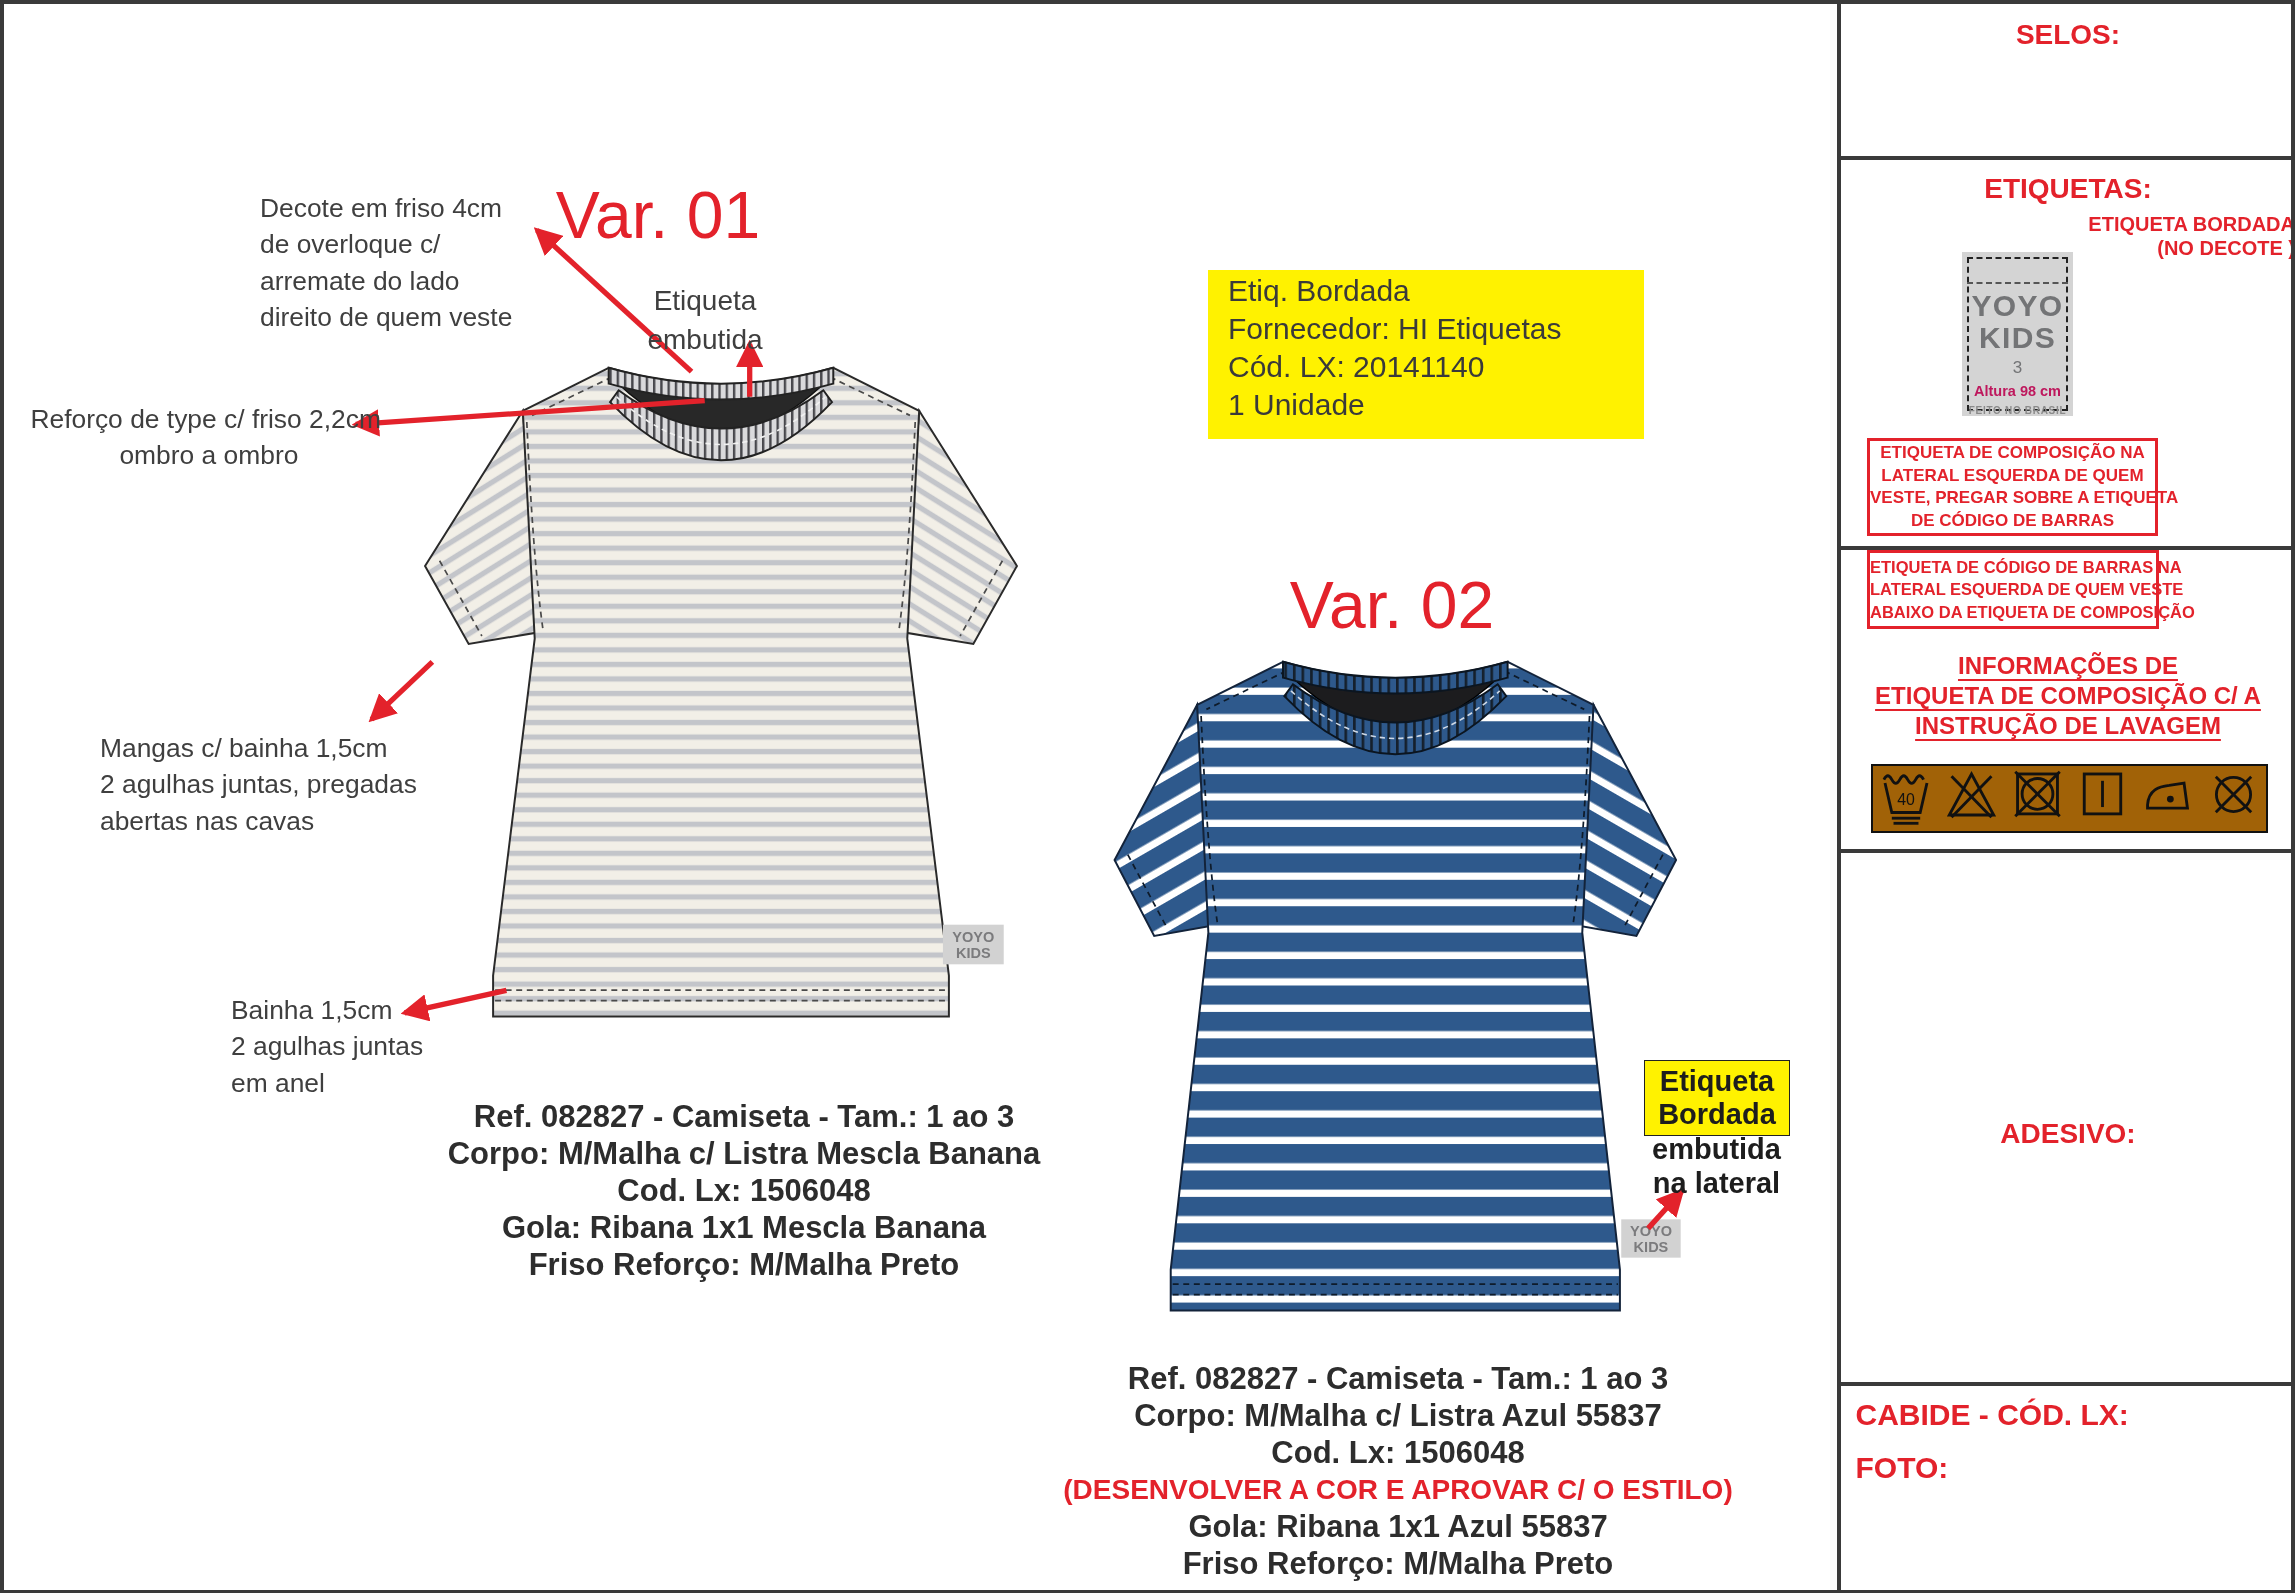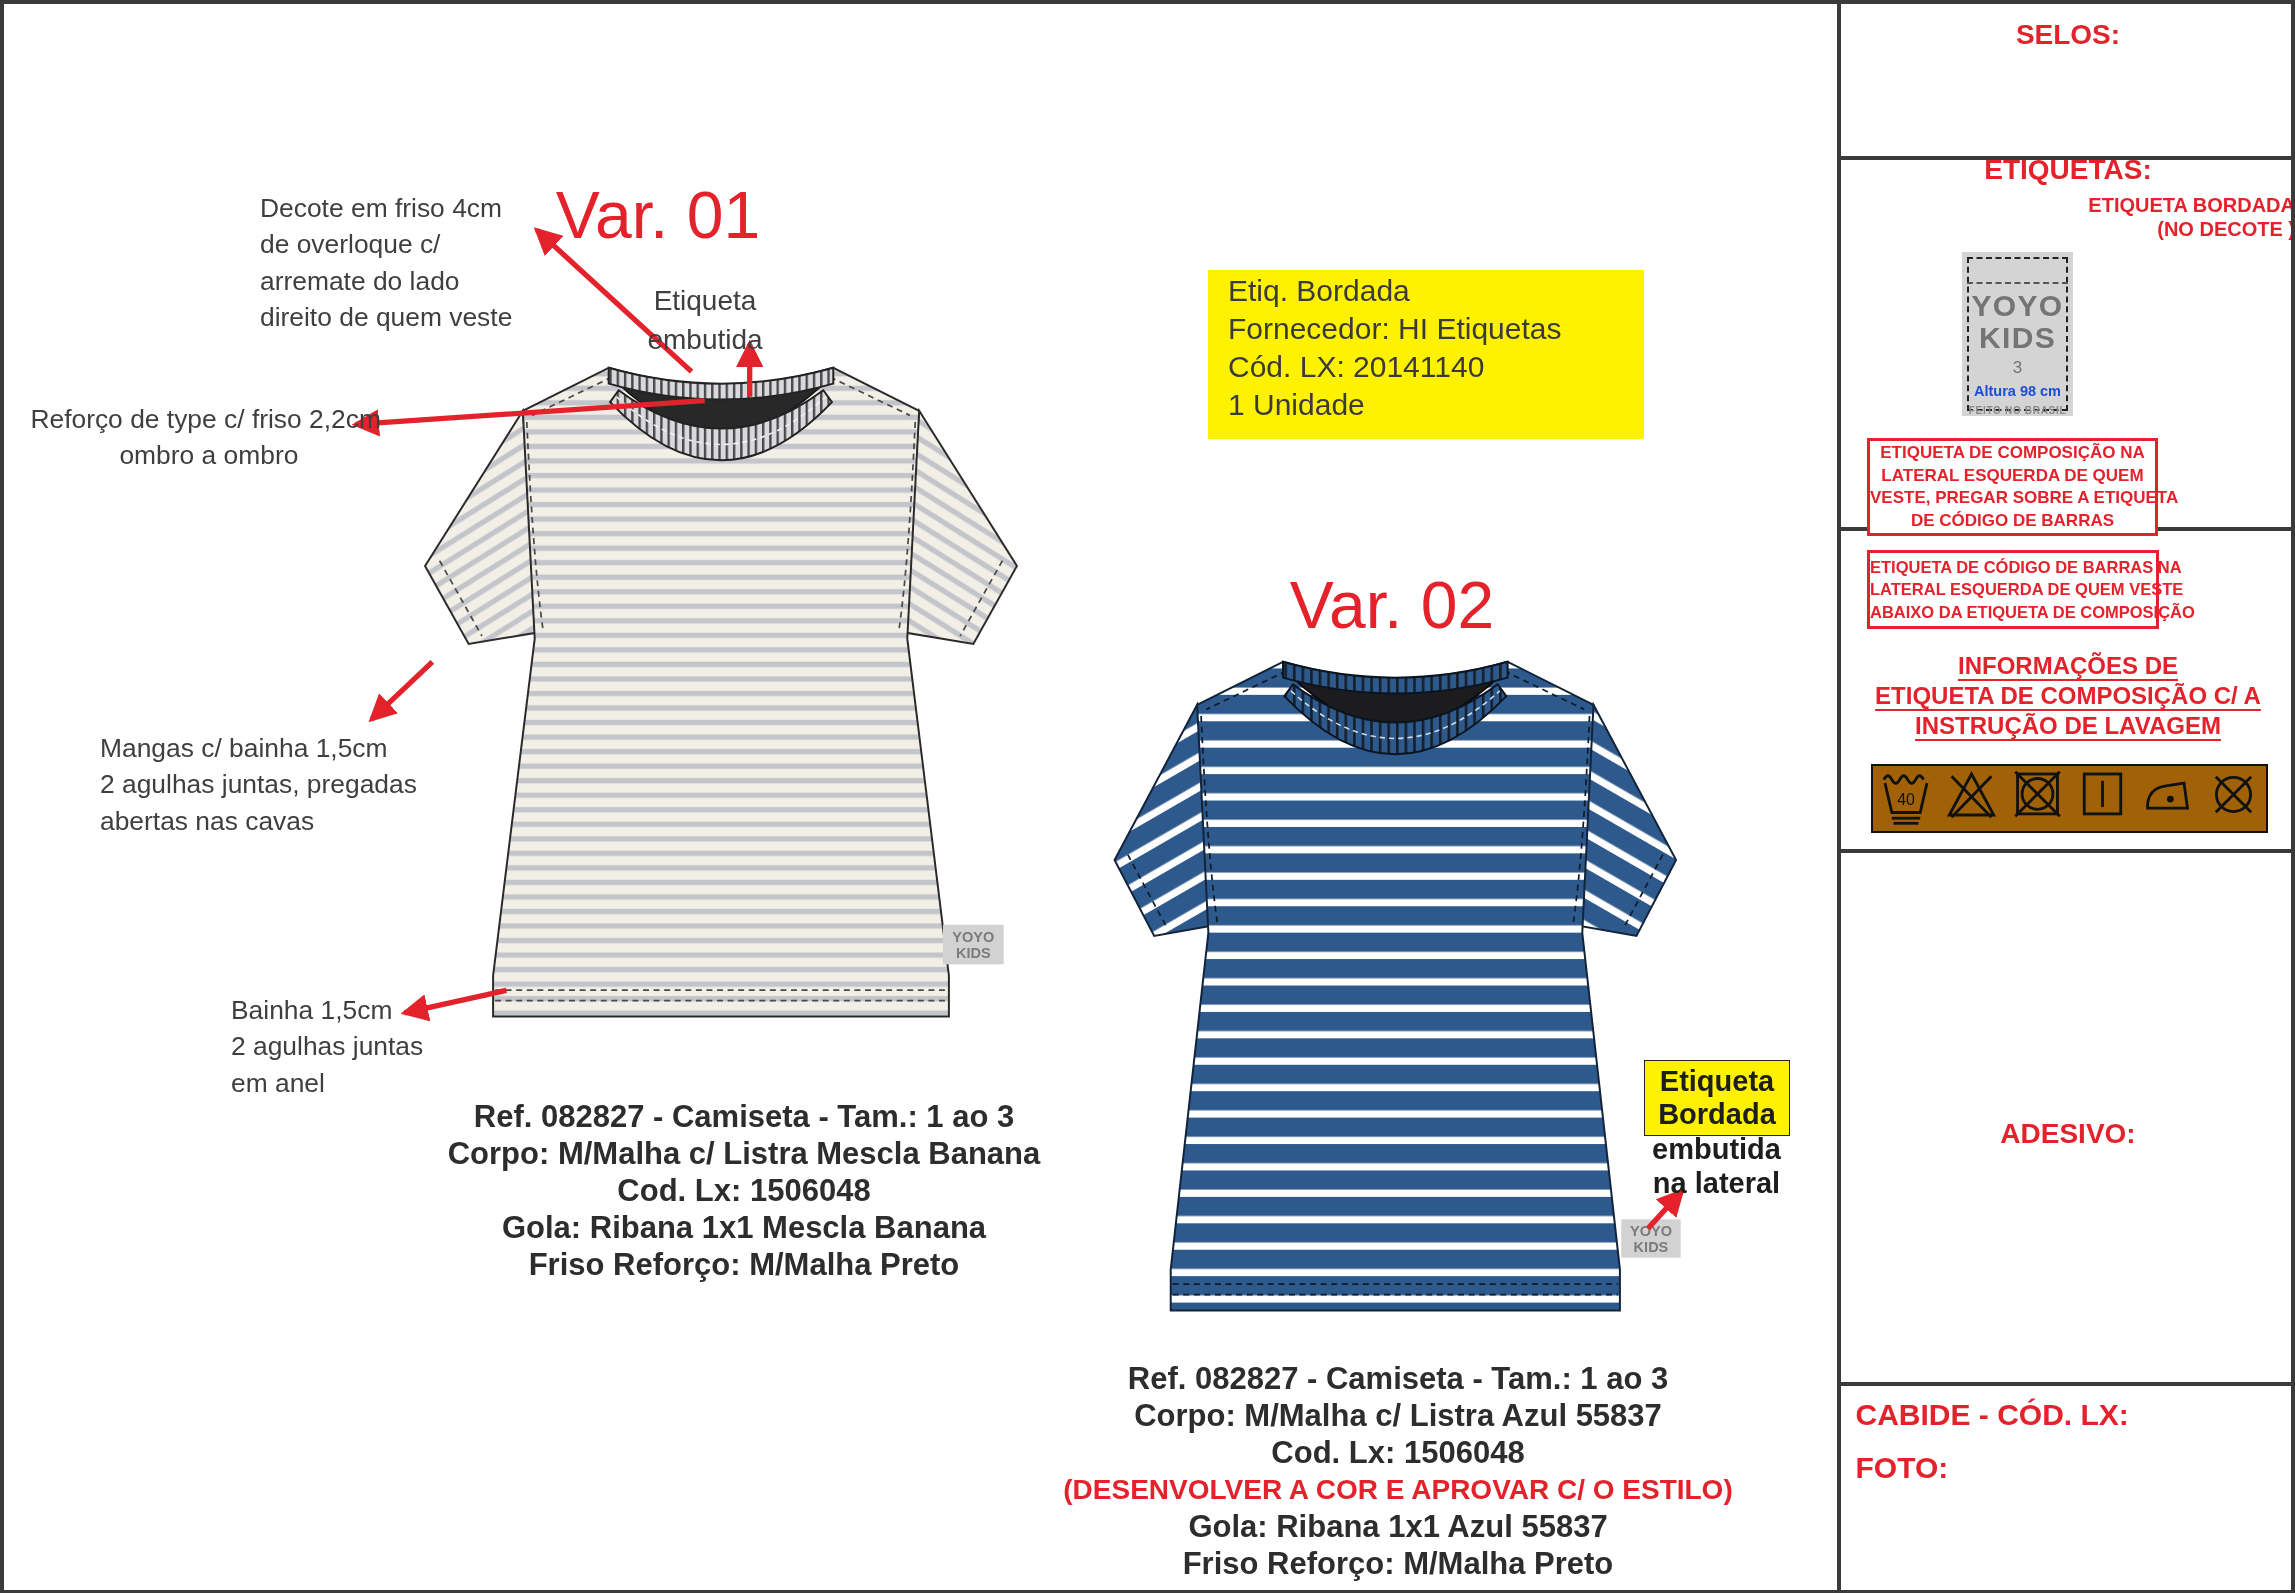--- a/index.html
+++ b/index.html
@@ -27,21 +27,21 @@
   .redbox .l{font-size:17px;line-height:22.5px;white-space:nowrap;}
   .infohead{color:#e3222b;font-weight:bold;font-size:24px;line-height:30px;text-align:center;margin-top:10.6px;}
   .infohead div{text-decoration:underline;text-decoration-thickness:2px;text-underline-offset:4.6px;}
   .carebar{position:absolute;border:2px solid #111;background:#a16207;display:flex;align-items:flex-start;
            justify-content:space-around;box-sizing:border-box;}
   .necklabel{position:absolute;background:#d4d4d4;}
   .necklabel .dash{position:absolute;left:5.3px;top:5.3px;right:5.3px;bottom:5.3px;border:2px dashed #222;}
   .necklabel .fold{position:absolute;left:5.3px;right:5.3px;top:30px;border-top:2px dashed #555;}
   .necklabel .brand{color:#737476;font-weight:bold;font-size:30px;line-height:32px;text-align:center;letter-spacing:1.3px;}
   .necklabel .sz{color:#737476;font-size:17px;text-align:center;margin-top:4px;}
-  .necklabel .alt{color:#1d4ed8;font-size:14.5px;font-weight:bold;text-align:center;margin-top:5.3px;}
+  .necklabel .alt{color:#be185d;font-size:14.5px;font-weight:bold;text-align:center;margin-top:5.3px;}
   .necklabel .org{color:#8a8a8a;font-size:10px;font-weight:bold;text-align:center;margin-top:5.3px;letter-spacing:0.7px;}
   .cabide{color:#e3222b;font-weight:bold;font-size:30px;line-height:37px;margin:9.3px 0 0 14.5px;}
 </style>
 </head>
 <body>
 
 <div class="stage">
 
   <svg class="abs" style="left:380px;top:344px" width="674" height="687" viewBox="0 0 1020 1040">
     <defs>
@@ -214,21 +214,21 @@
     <div>Gola: Ribana 1x1 Azul 55837</div>
     <div>Friso Reforço: M/Malha Preto</div>
   </div>
 
   <div class="sidebar">
 
     <div class="ssec" style="top:0;height:156px">
       <div class="shead">SELOS:</div>
     </div>
 
-    <div class="ssec" style="top:141px;height:386px">
+    <div class="ssec" style="top:160px;height:386px">
       <div class="shead" style="margin-top:9.3px">ETIQUETAS:</div>
       <div class="ssub">
         <div>ETIQUETA BORDADA</div>
         <div>(NO DECOTE )</div>
       </div>
     </div>
 
     <div class="ssec" style="top:636px;height:213px">
       <div class="infohead">
         <div>INFORMAÇÕES DE</div>

